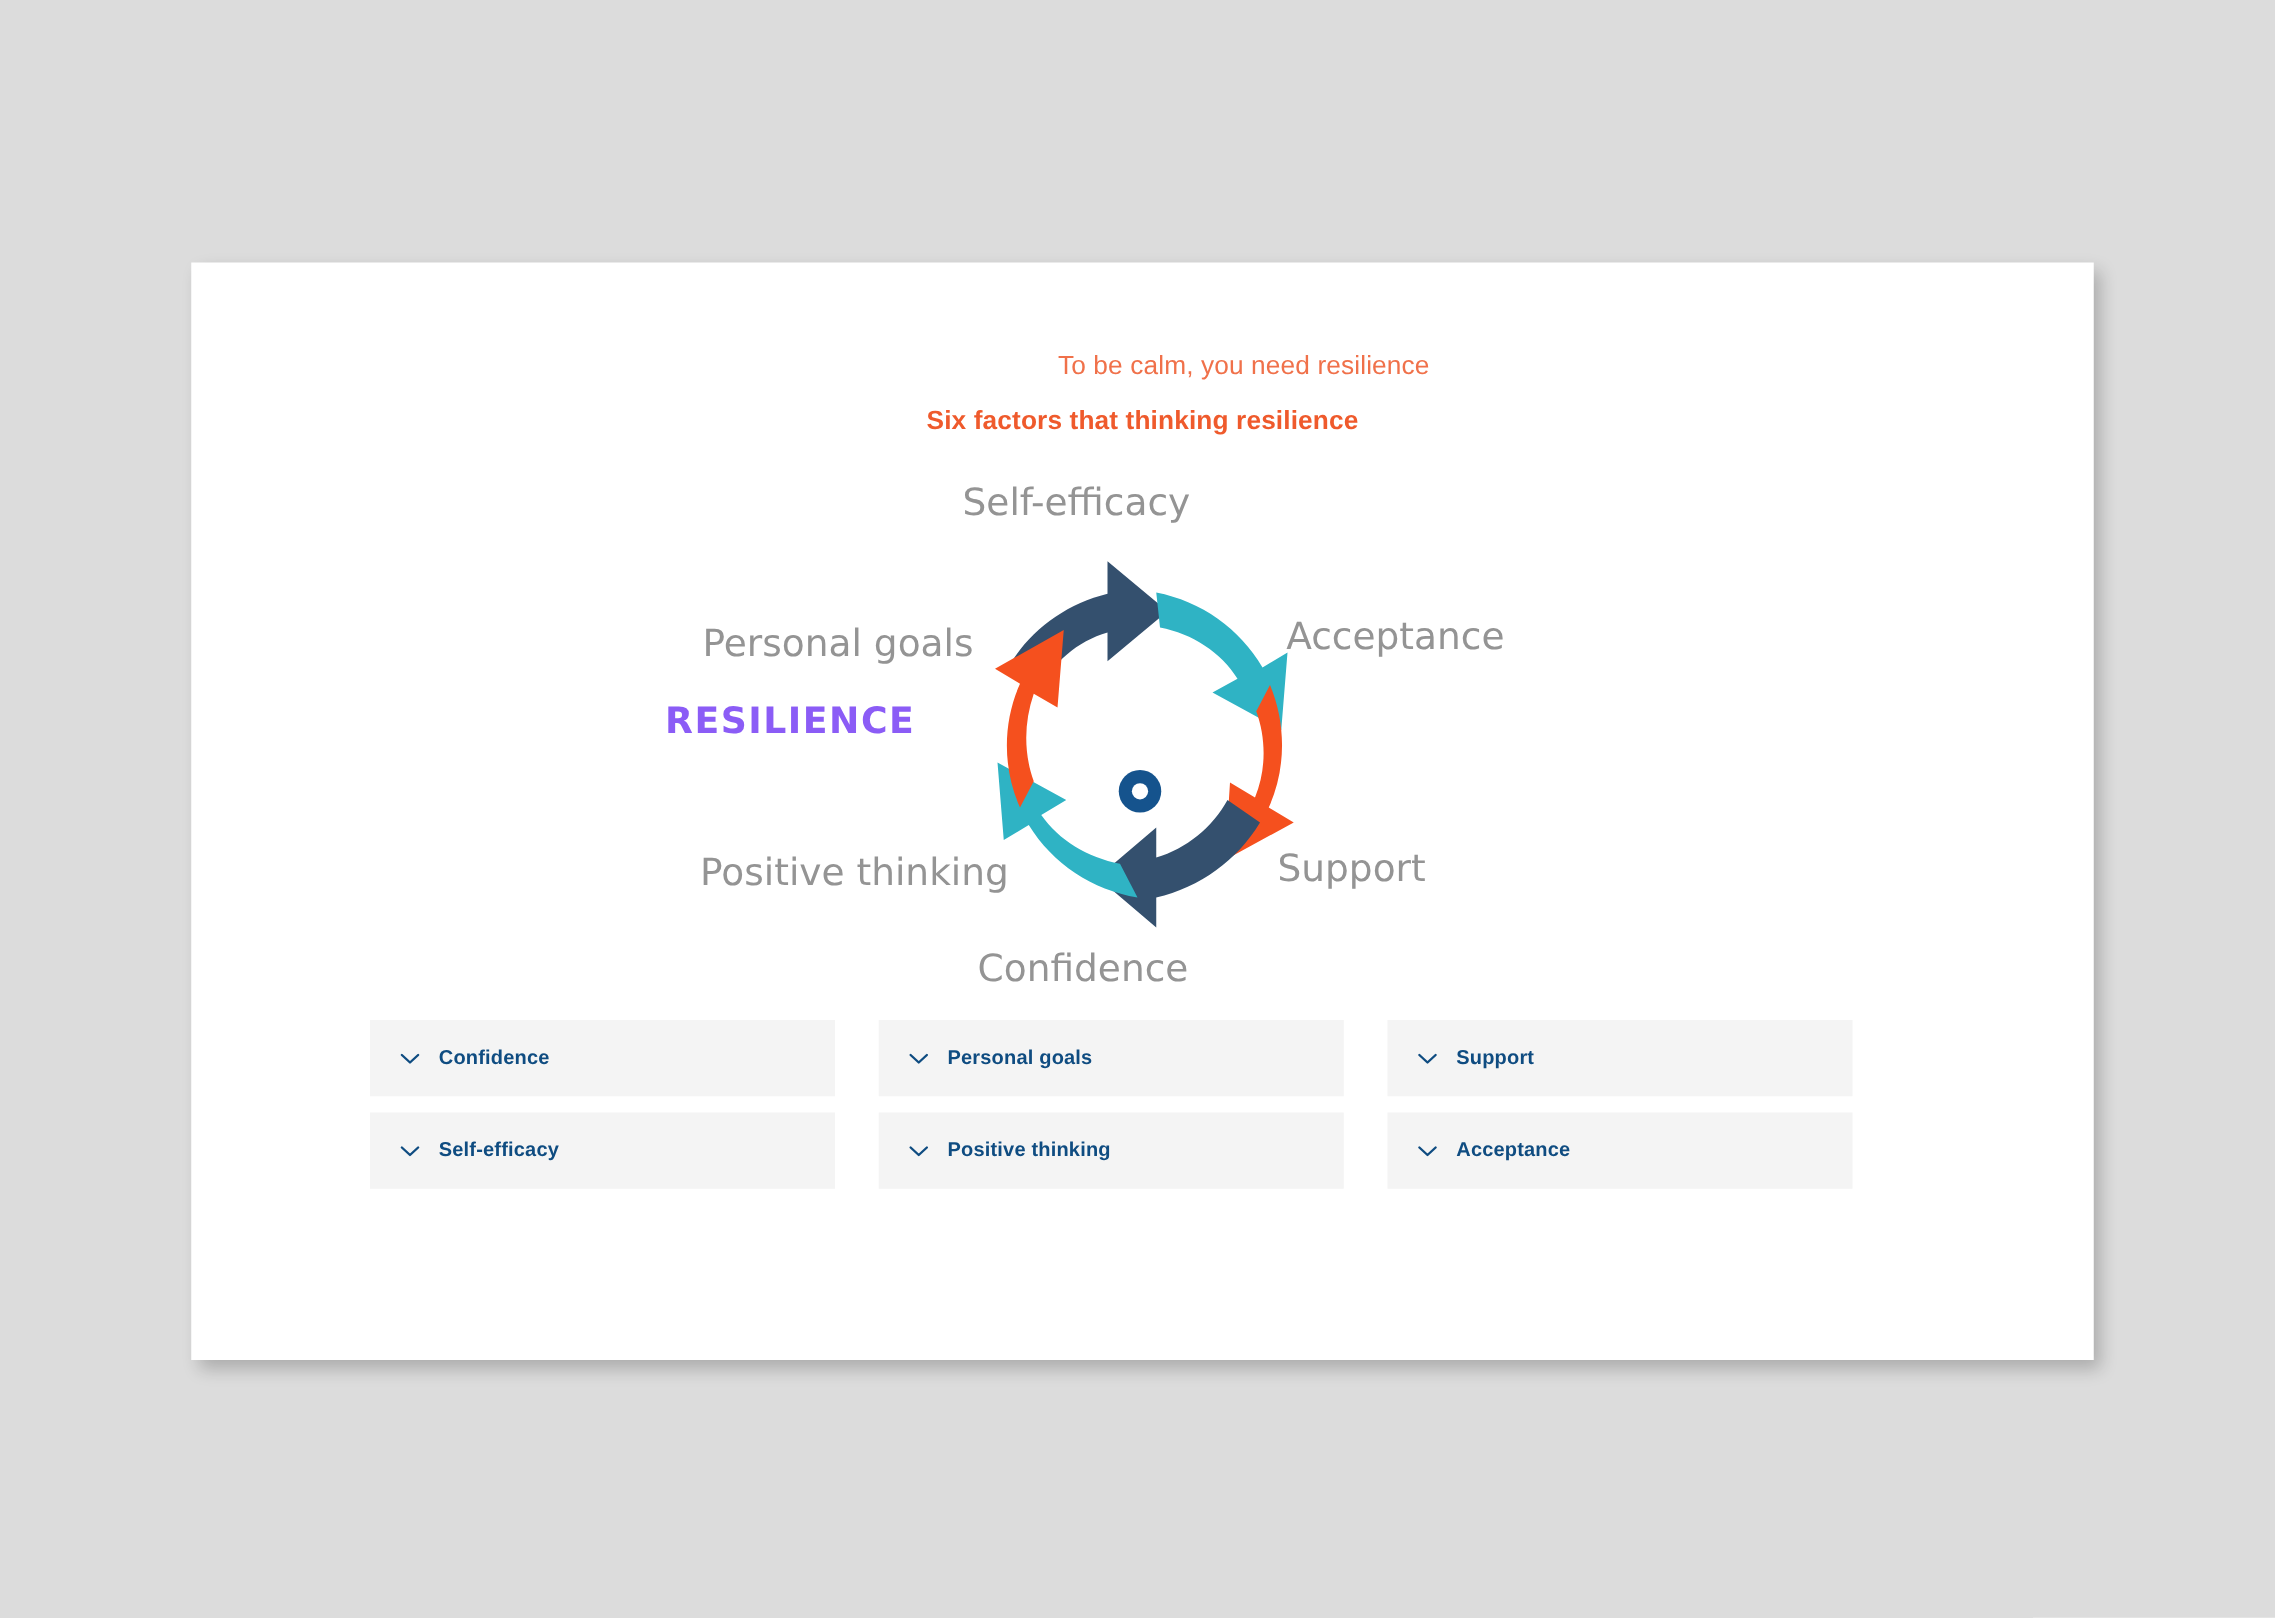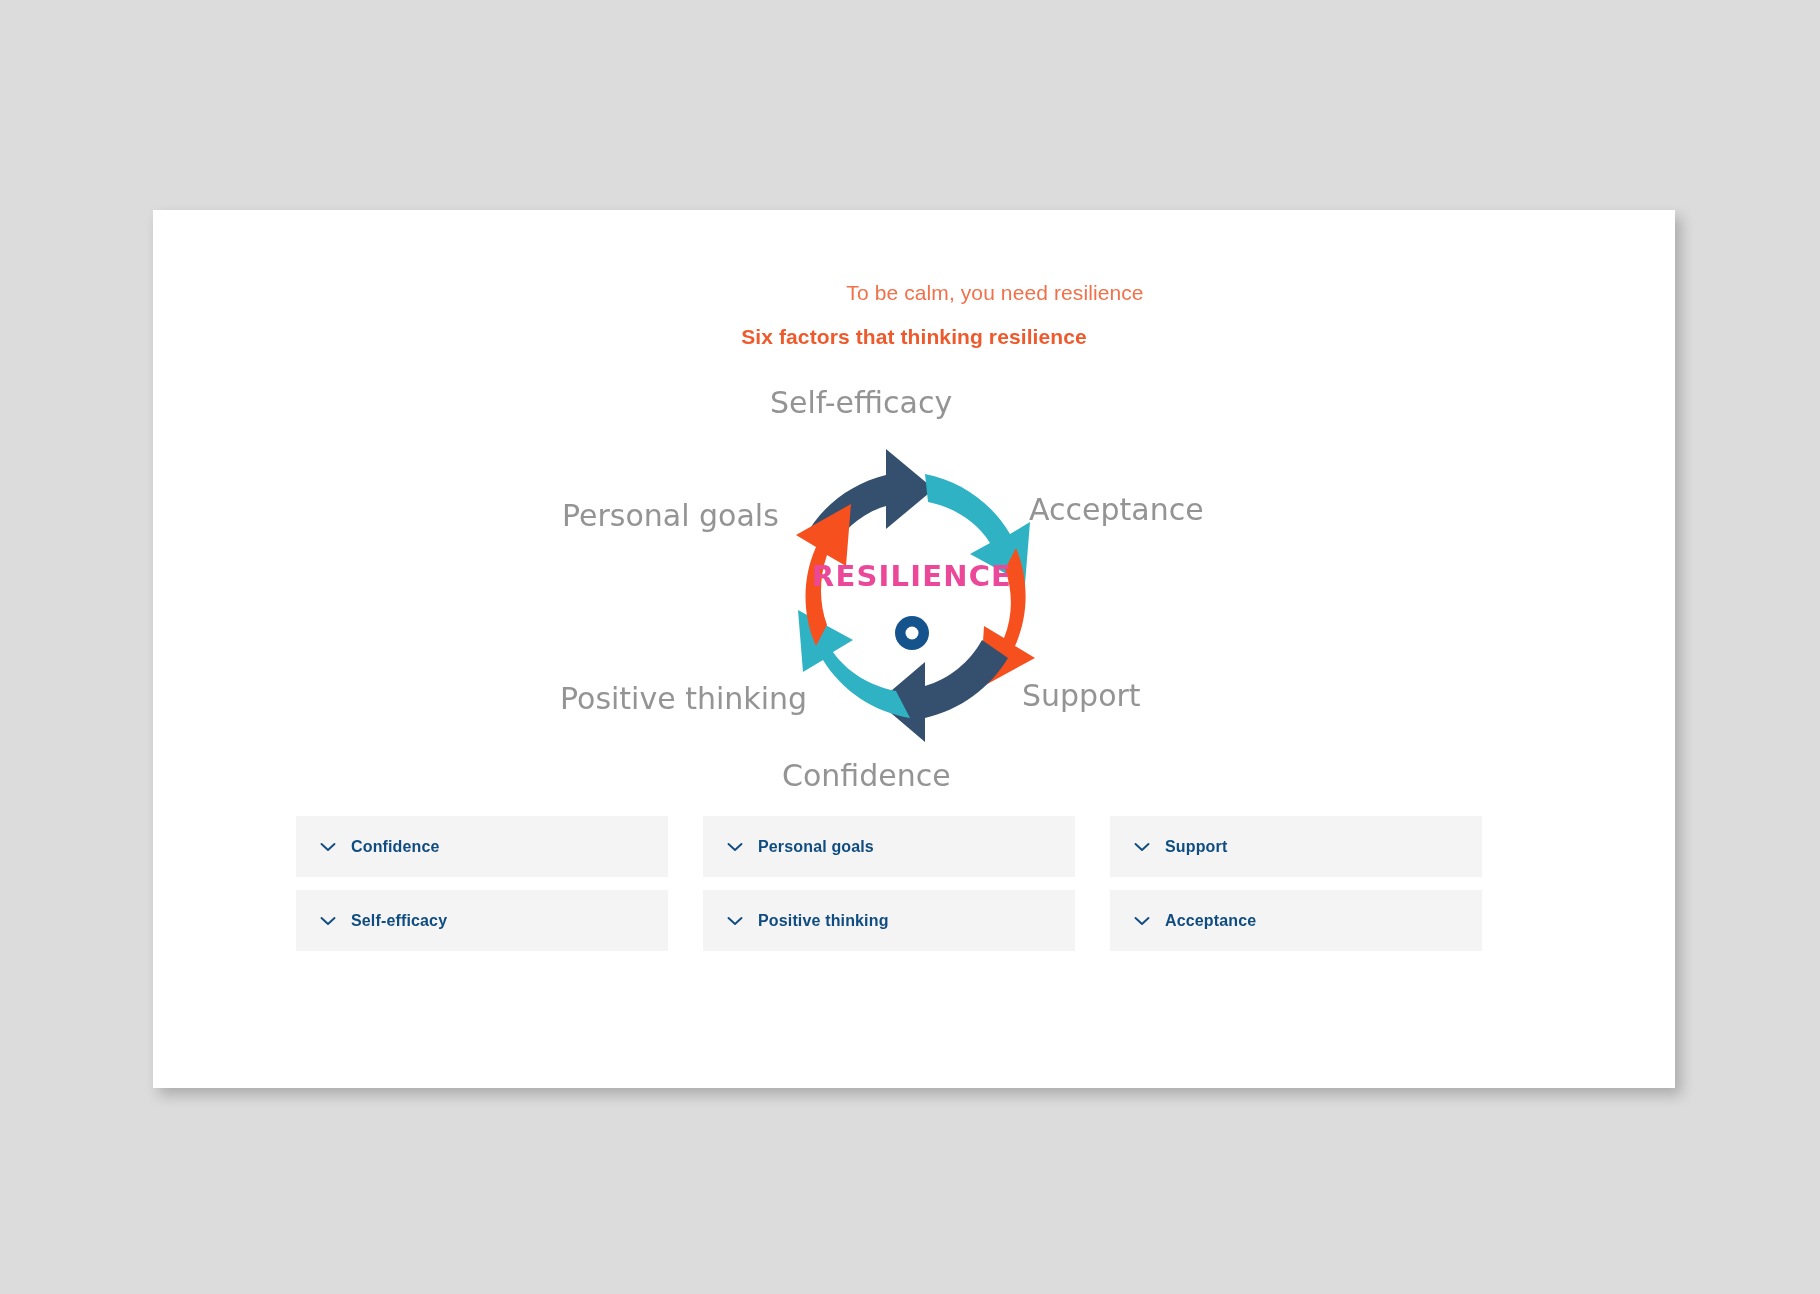--- a/index.html
+++ b/index.html
@@ -89,26 +89,26 @@
   .lbl-support  { left: 490px; top: 299px; }
   .lbl-conf     { left: 250px; top: 379px; }
   .lbl-positive { left: 28px;  top: 302px; }
   .lbl-goals    { left: 30px;  top: 119px; }
 
   .center-word {
     position: absolute;
     left: 0;
     top: 179px;
     width: 760px;
-    text-align: center;
+    text-align: left;
     font-size: 29px;
     line-height: 34px;
     font-weight: bold;
     letter-spacing: 1.2px;
-    color: #ec4899;
+    color: #8b5cf6;
     font-family: "DejaVu Sans", sans-serif;
   }
 
   
   .accordion {
     position: absolute;
     left: 143px;
     top: 606px;
     width: 1190px;
     display: grid;

